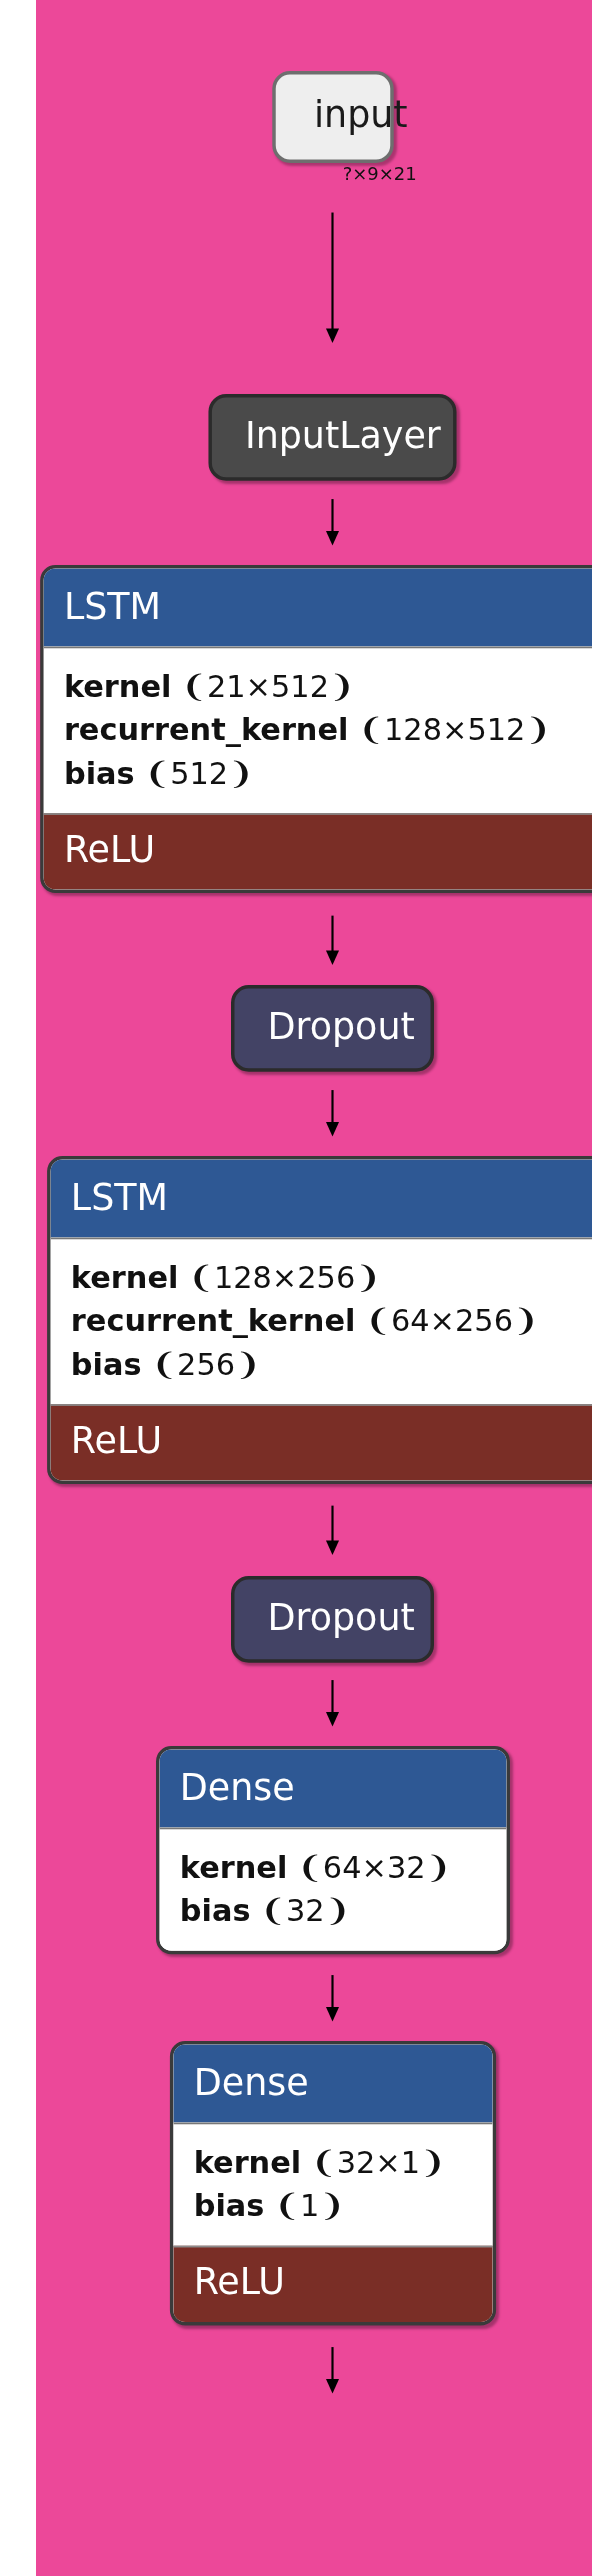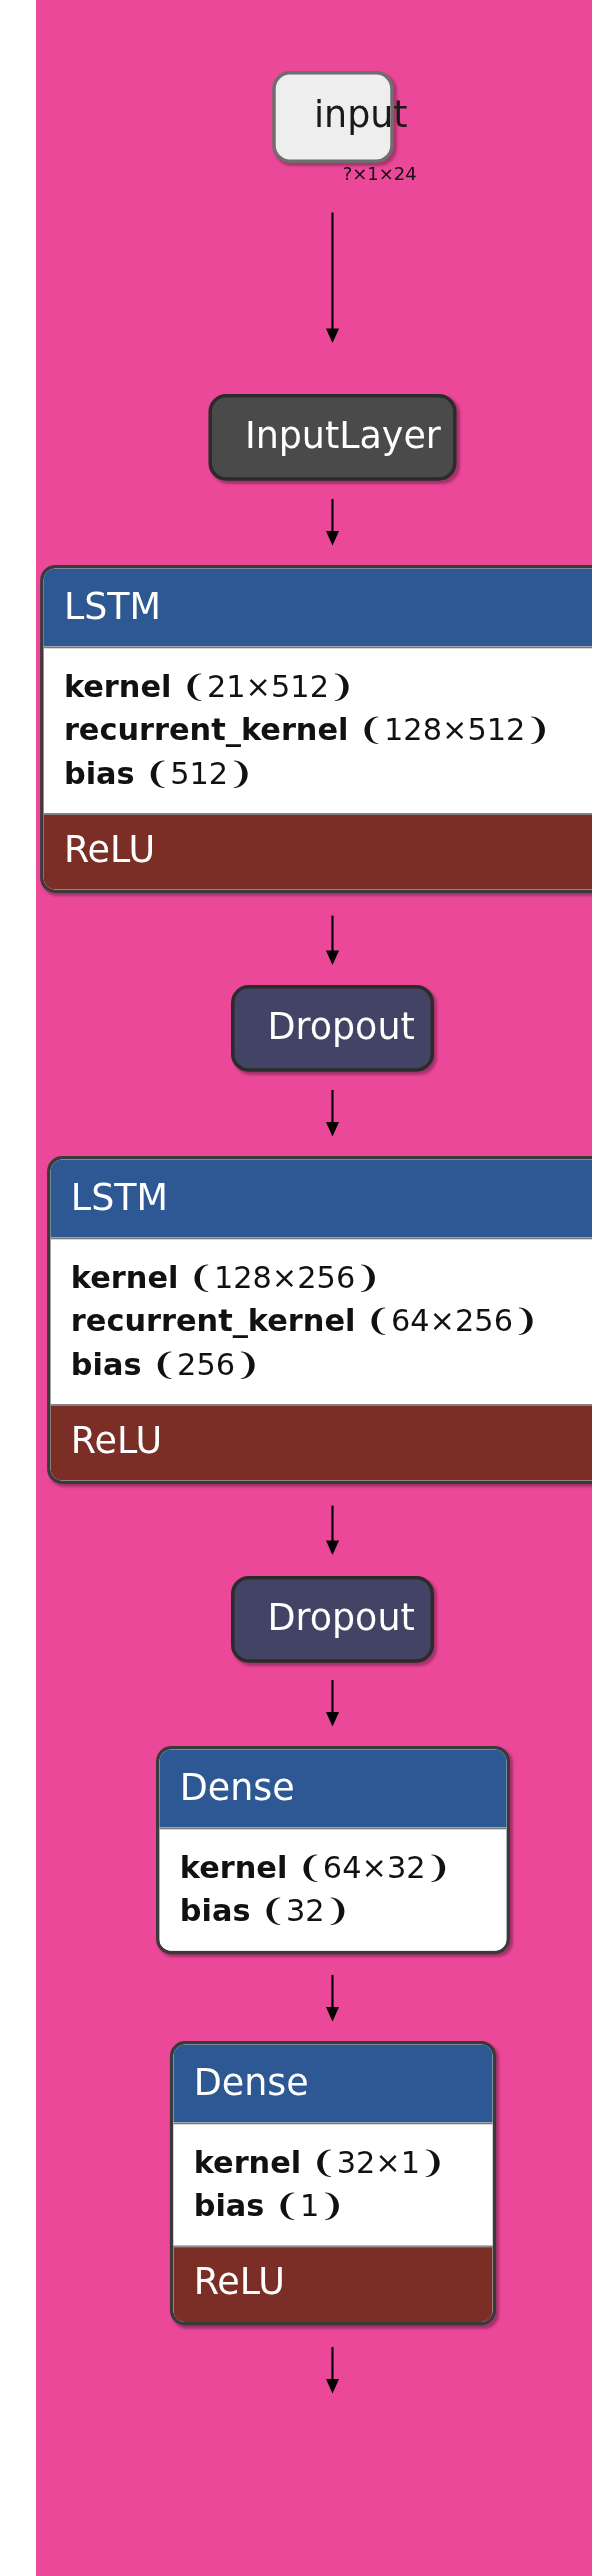--- a/index.html
+++ b/index.html
@@ -150,21 +150,21 @@
 
   <div class="abs row" style="top: 71px;">
     <div class="pill" style="width: 70px; transform: scale(1.735); transform-origin: center top;">input</div>
   </div>
 
   <div class="abs edge" style="top: 163px;">
     <svg width="29" height="231" viewBox="0 0 40 182" aria-hidden="true" style="height: 231px;">
       <line x1="20" y1="0" x2="20" y2="168" stroke="#000000" stroke-width="3"></line>
       <polygon points="20,180 11,160 29,160" fill="#000000"></polygon>
     </svg>
-    <span class="edge-label">?×1×24</span>
+    <span class="edge-label">?×9×21</span>
   </div>
 
   <div class="abs row" style="top: 394px;">
     <div class="solid-dark" style="width: 143px; transform: scale(1.735); transform-origin: center top;">InputLayer</div>
   </div>
 
   <div class="abs edge" style="top: 481px;">
     <svg width="29" height="84" viewBox="0 0 40 66" aria-hidden="true" style="height: 84px;">
       <line x1="20" y1="0" x2="20" y2="52" stroke="#000000" stroke-width="3"></line>
       <polygon points="20,64 11,44 29,44" fill="#000000"></polygon>

